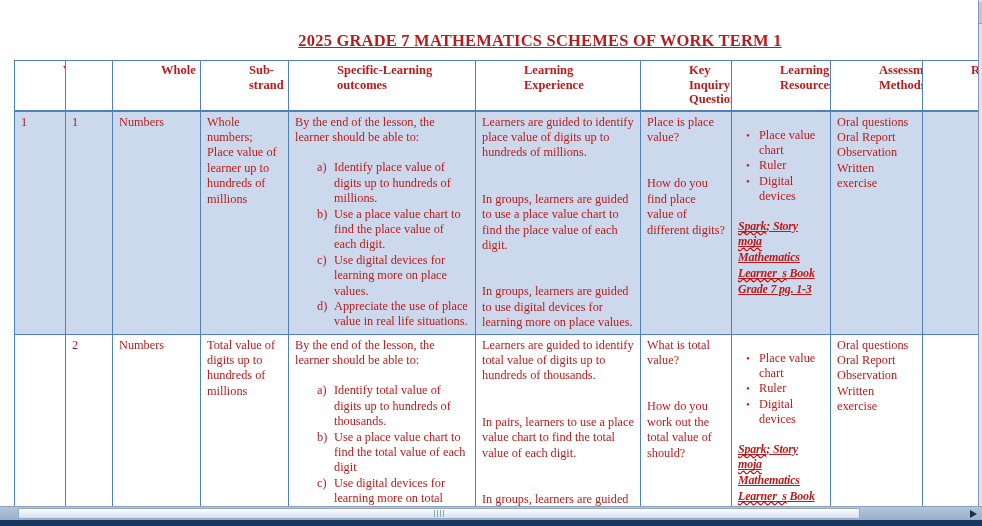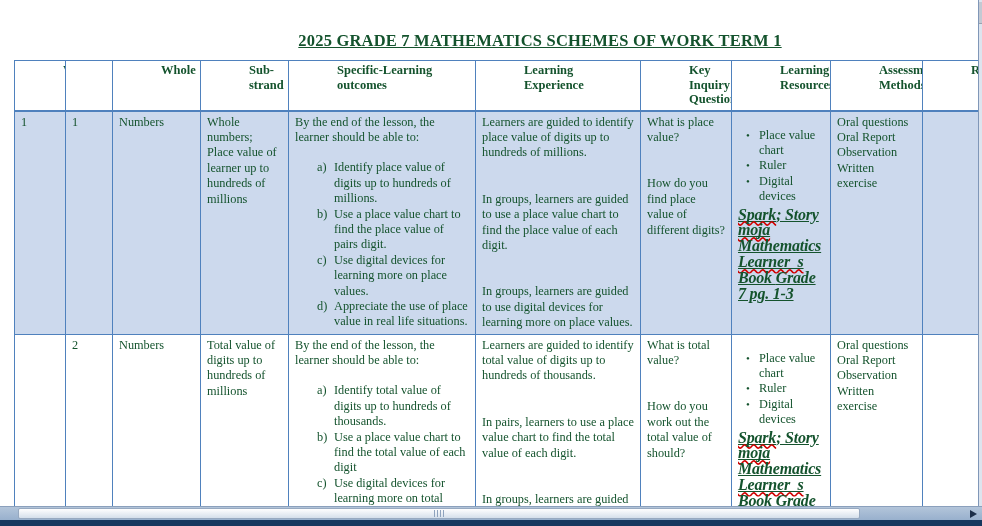--- a/index.html
+++ b/index.html
@@ -1,20 +1,20 @@
 <!DOCTYPE html>
 <html><head>
 <meta charset="utf-8">
 <style>
   * { margin:0; padding:0; box-sizing:border-box; }
   html,body { background:#e8e8e8; }
   .page {
     position:relative; width:982px; height:526px;
     background:#ffffff; overflow:hidden;
-    font-family:"Liberation Serif", serif; color:#14532d;
+    font-family:"Liberation Serif", serif; color:#b91c1c;
   }
   .doc-title {
     position:absolute; top:31px; left:0; width:1080px;
     text-align:center; font-size:16.5px; font-weight:bold;
     text-decoration:underline; letter-spacing:0.2px;
   }
   table.scheme {
     position:absolute; left:14px; top:60px;
     border-collapse:collapse; table-layout:fixed; width:988px;
     font-size:12.3px; line-height:15.4px;
@@ -34,22 +34,22 @@
   .para + .para { margin-top:31px; }
   .olist { margin-top:15px; }
   .oitem { display:flex; padding-left:22px; }
   .omark { flex:none; width:17px; }
   .otext { flex:1; }
   .blist { margin-top:13px; }
   .bitem { display:flex; padding-left:8px; }
   .bdot  { flex:none; width:13px; font-size:11px; }
   .btext { flex:1; }
   .ref {
-    display:block; margin-top:2px; font-weight:bold; font-style:italic;
-    text-decoration:underline; font-size:16px; letter-spacing:-0.2px;
+    display:block; margin-top:14px; font-weight:bold; font-style:italic;
+    text-decoration:underline; font-size:12px; letter-spacing:-0.2px;
     line-height:15.8px;
   }
   .wavy {
     text-decoration-line:underline; text-decoration-style:wavy;
     text-decoration-color:#d00000; text-decoration-skip-ink:none;
   }
   
   .hscroll {
     position:absolute; left:0; top:506px; width:982px; height:14px;
     background:linear-gradient(#b3c5da, #98b0cd);
@@ -124,39 +124,39 @@
         <td>Whole numbers; Place value of learner up to hundreds of millions</td>
         <td>
           <div class="para">By the end of the lesson, the learner should be able to:</div>
           <div class="olist">
             <div class="oitem">
               <span class="omark">a)</span>
               <span class="otext">Identify place value of digits up to  hundreds of millions.</span>
             </div>
             <div class="oitem">
               <span class="omark">b)</span>
-              <span class="otext">Use a place value chart to find the place value of pairs digit.</span>
+              <span class="otext">Use a place value chart to find the place value of each digit.</span>
             </div>
             <div class="oitem">
               <span class="omark">c)</span>
               <span class="otext">Use digital devices for learning more on place values.</span>
             </div>
             <div class="oitem">
               <span class="omark">d)</span>
               <span class="otext">Appreciate the use of place value in real life situations.</span>
             </div>
           </div>
         </td>
         <td>
           <div class="para">Learners are guided to identify place value of digits up to hundreds of millions.</div>
           <div class="para">In groups, learners are guided to use a place value chart to find the place value of each digit.</div>
           <div class="para">In groups, learners are guided to use digital devices for learning more on place values.</div>
         </td>
         <td>
-          <div class="para">What is place value?</div>
+          <div class="para">Place is place value?</div>
           <div class="para">How do you find place value of different digits?</div>
         </td>
         <td>
           <div class="blist">
             <div class="bitem">
               <span class="bdot">•</span>
               <span class="btext">Place value chart</span>
             </div>
             <div class="bitem">
               <span class="bdot">•</span>

